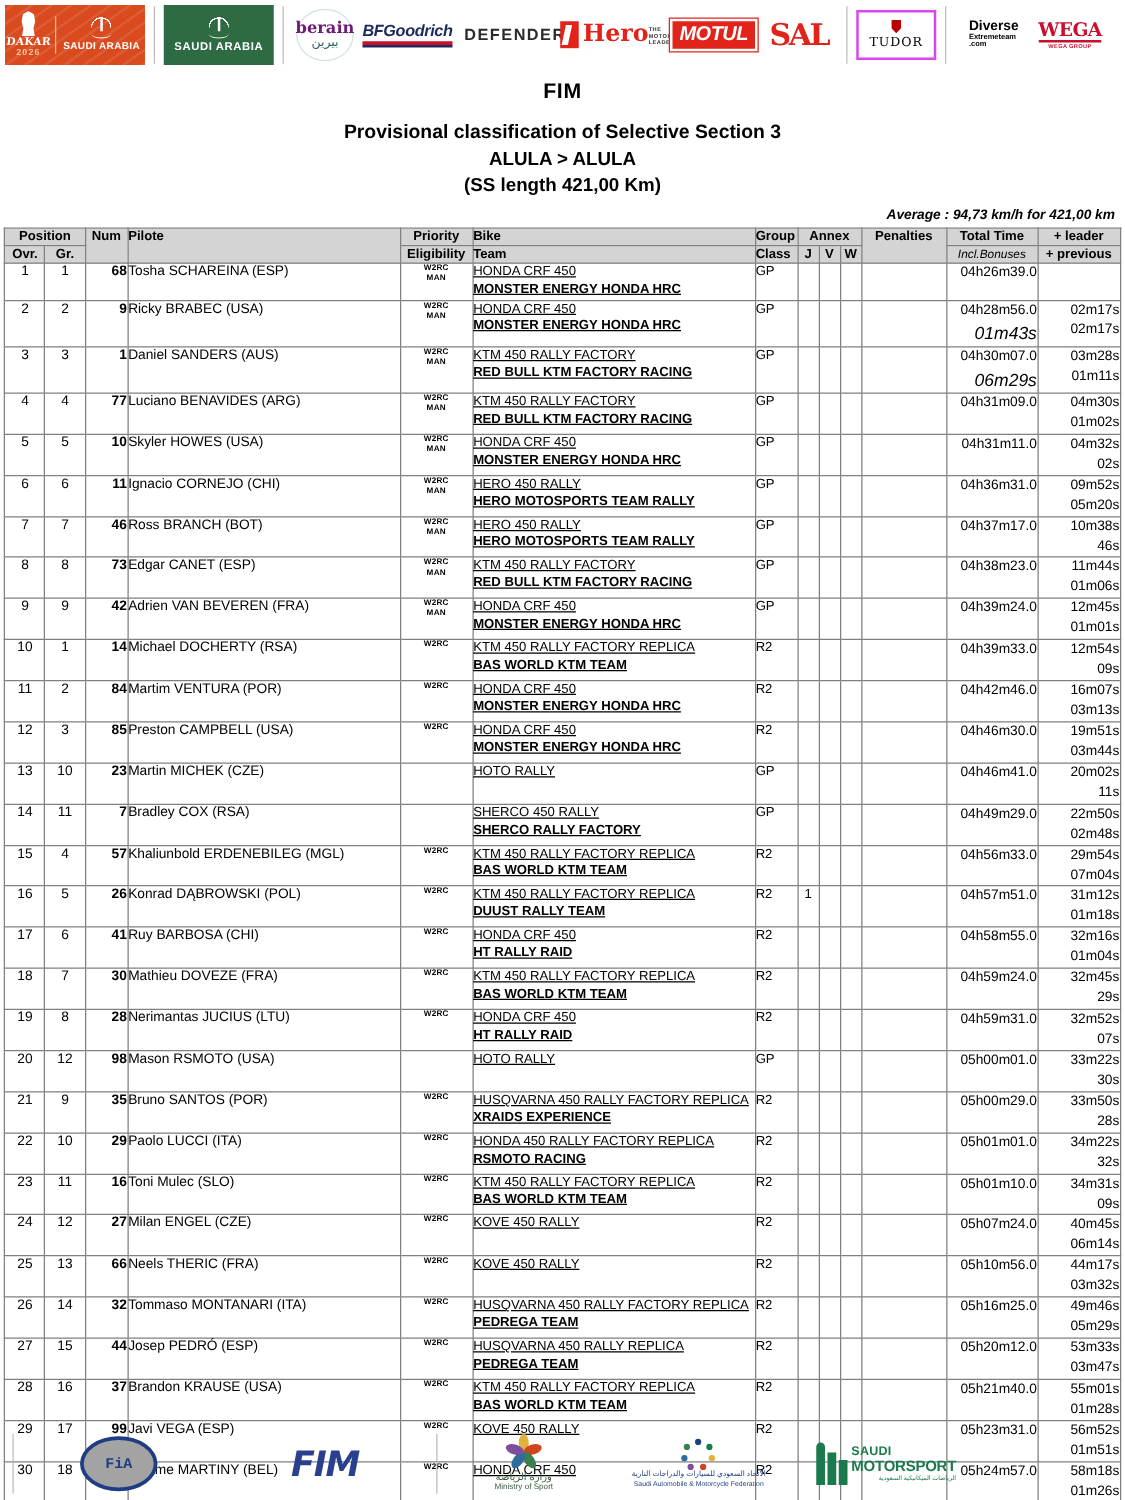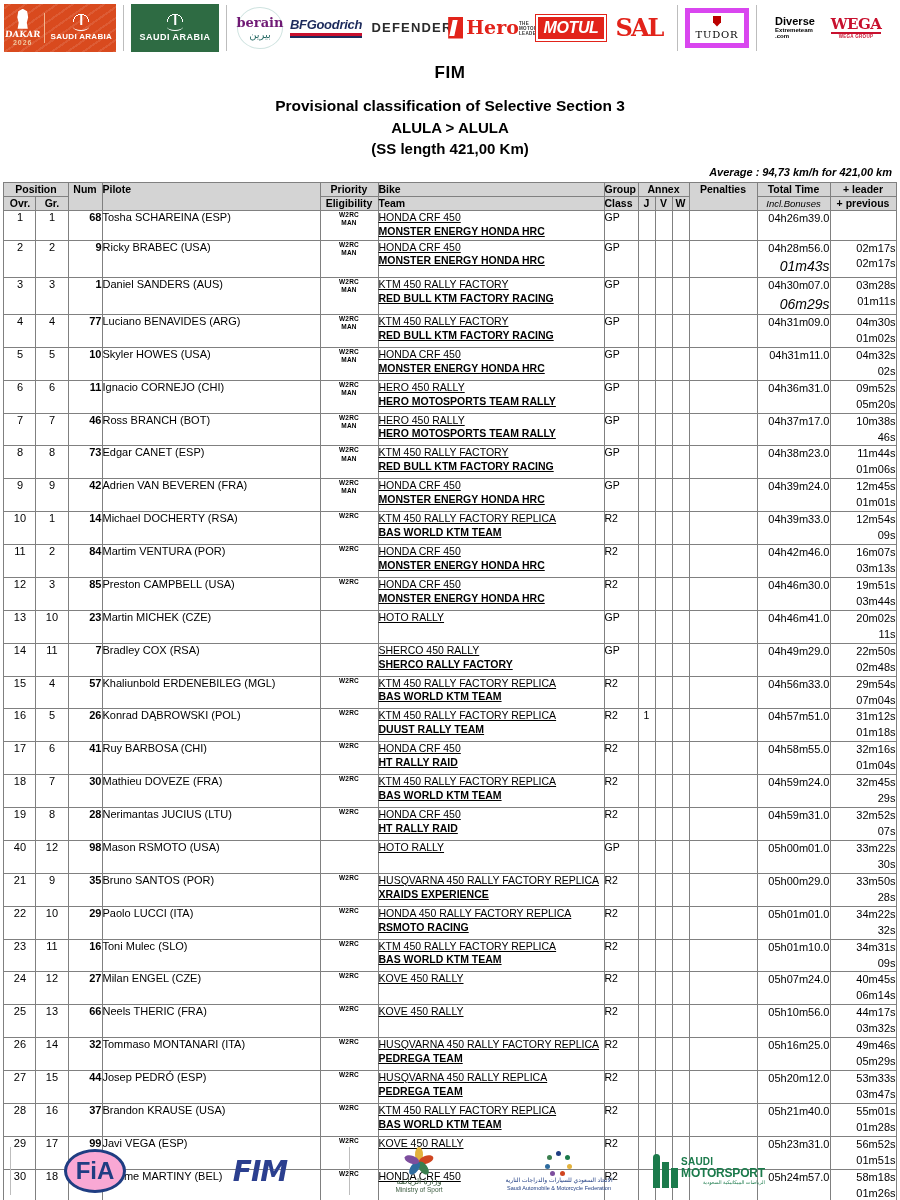--- a/index.html
+++ b/index.html
@@ -133,21 +133,21 @@
   .hero-sub { font-size:4.5px; font-weight:700; letter-spacing:.4px; color:#333; margin-top:2px;}
 
   .motul {
     background:#e2231a; color:#fff; font-size:16px; font-weight:800;
     font-style:italic; padding:2px 6px; letter-spacing:-.4px;
     border:2px solid #fff; box-shadow:0 0 0 1px #e2231a;
   }
   .sal { font-size:24px; font-weight:800; color:#e2231a; font-family:"DejaVu Serif",serif; letter-spacing:-2px;}
 
   .tudor {
-    width:70px;height:40px;border:5px solid #d946ef;display:flex;flex-direction:column;
+    width:70px;height:40px;border:2px solid #d946ef;display:flex;flex-direction:column;
     align-items:center;justify-content:center;background:#fff;
   }
   .tudor-shield{width:8px;height:11px;background:#b00;clip-path:polygon(0 0,100% 0,100% 62%,50% 100%,0 62%);}
   .tudor-t{font-family:"DejaVu Serif",serif;font-size:10px;letter-spacing:.8px;margin-top:2px;}
 
   .diverse{text-align:left;}
   .diverse-1{font-size:11px;font-weight:800;line-height:1;}
   .diverse-2{font-size:6px;font-weight:700;line-height:1.1;}
   .diverse-3{font-size:6px;font-weight:700;line-height:1;}
 
@@ -224,22 +224,22 @@
     font-family:"DejaVu Serif",serif; letter-spacing:-2px;
   }
   .w2rc-txt { line-height:1.12; }
   .w2rc-top { font-size:7px; font-weight:700; display:flex; align-items:center; gap:2px;}
   .w2rc-badge{ font-size:5px; background:#111; color:#fff; padding:0 2px; border-radius:1px;}
   .w2rc-b { font-size:10.5px; font-weight:800; letter-spacing:.2px; }
 
   .fia {
     width:62px;height:44px;border-radius:50%;
     display:flex;align-items:center;justify-content:center;
-    border:3px solid #1f3d82; background:#f9a8d4;
-    font-family:Liberation Sans, sans-serif;font-size:24px;font-weight:800;color:#1f3d82;
+    border:3px solid #1f3d82; background:#a3a3a3;
+    font-family:Liberation Mono, monospace;font-size:12px;font-weight:800;color:#1f3d82;
   }
   .fimlogo { font-size:28px;font-weight:800;font-style:italic;color:#2b3f8f;letter-spacing:-1px;
              font-family:"DejaVu Sans",sans-serif;}
 
   .minsport{text-align:center;}
   .ms-flower{width:26px;height:26px;margin:0 auto;position:relative;}
   .ms-flower span{position:absolute;left:50%;top:50%;width:8px;height:15px;border-radius:50% 50% 50% 50%;
                   transform-origin:50% 100%;}
   .ms-ar{font-size:8px;color:#3b5b3f;margin-top:2px;direction:rtl;}
   .ms-en{font-size:6.5px;color:#3b5b3f;}
@@ -741,21 +741,21 @@
         </td>
         <td class="c-class">R2</td>
         <td class="c-annex"></td>
         <td class="c-annex"></td>
         <td class="c-annex"></td>
         <td class="c-pen"></td>
         <td class="c-time">04h59m31.0</td>
         <td class="c-gap">32m52s<span class="prev">07s</span></td>
       </tr>
       <tr>
-        <td class="c-ovr">40</td>
+        <td class="c-ovr">20</td>
         <td class="c-gr">12</td>
         <td class="c-num">98</td>
         <td class="c-pilote">Mason RSMOTO (USA)</td>
         <td class="c-prio"></td>
         <td class="c-bike">
           <div class="bike">HOTO RALLY</div>
         </td>
         <td class="c-class">GP</td>
         <td class="c-annex"></td>
         <td class="c-annex"></td>

